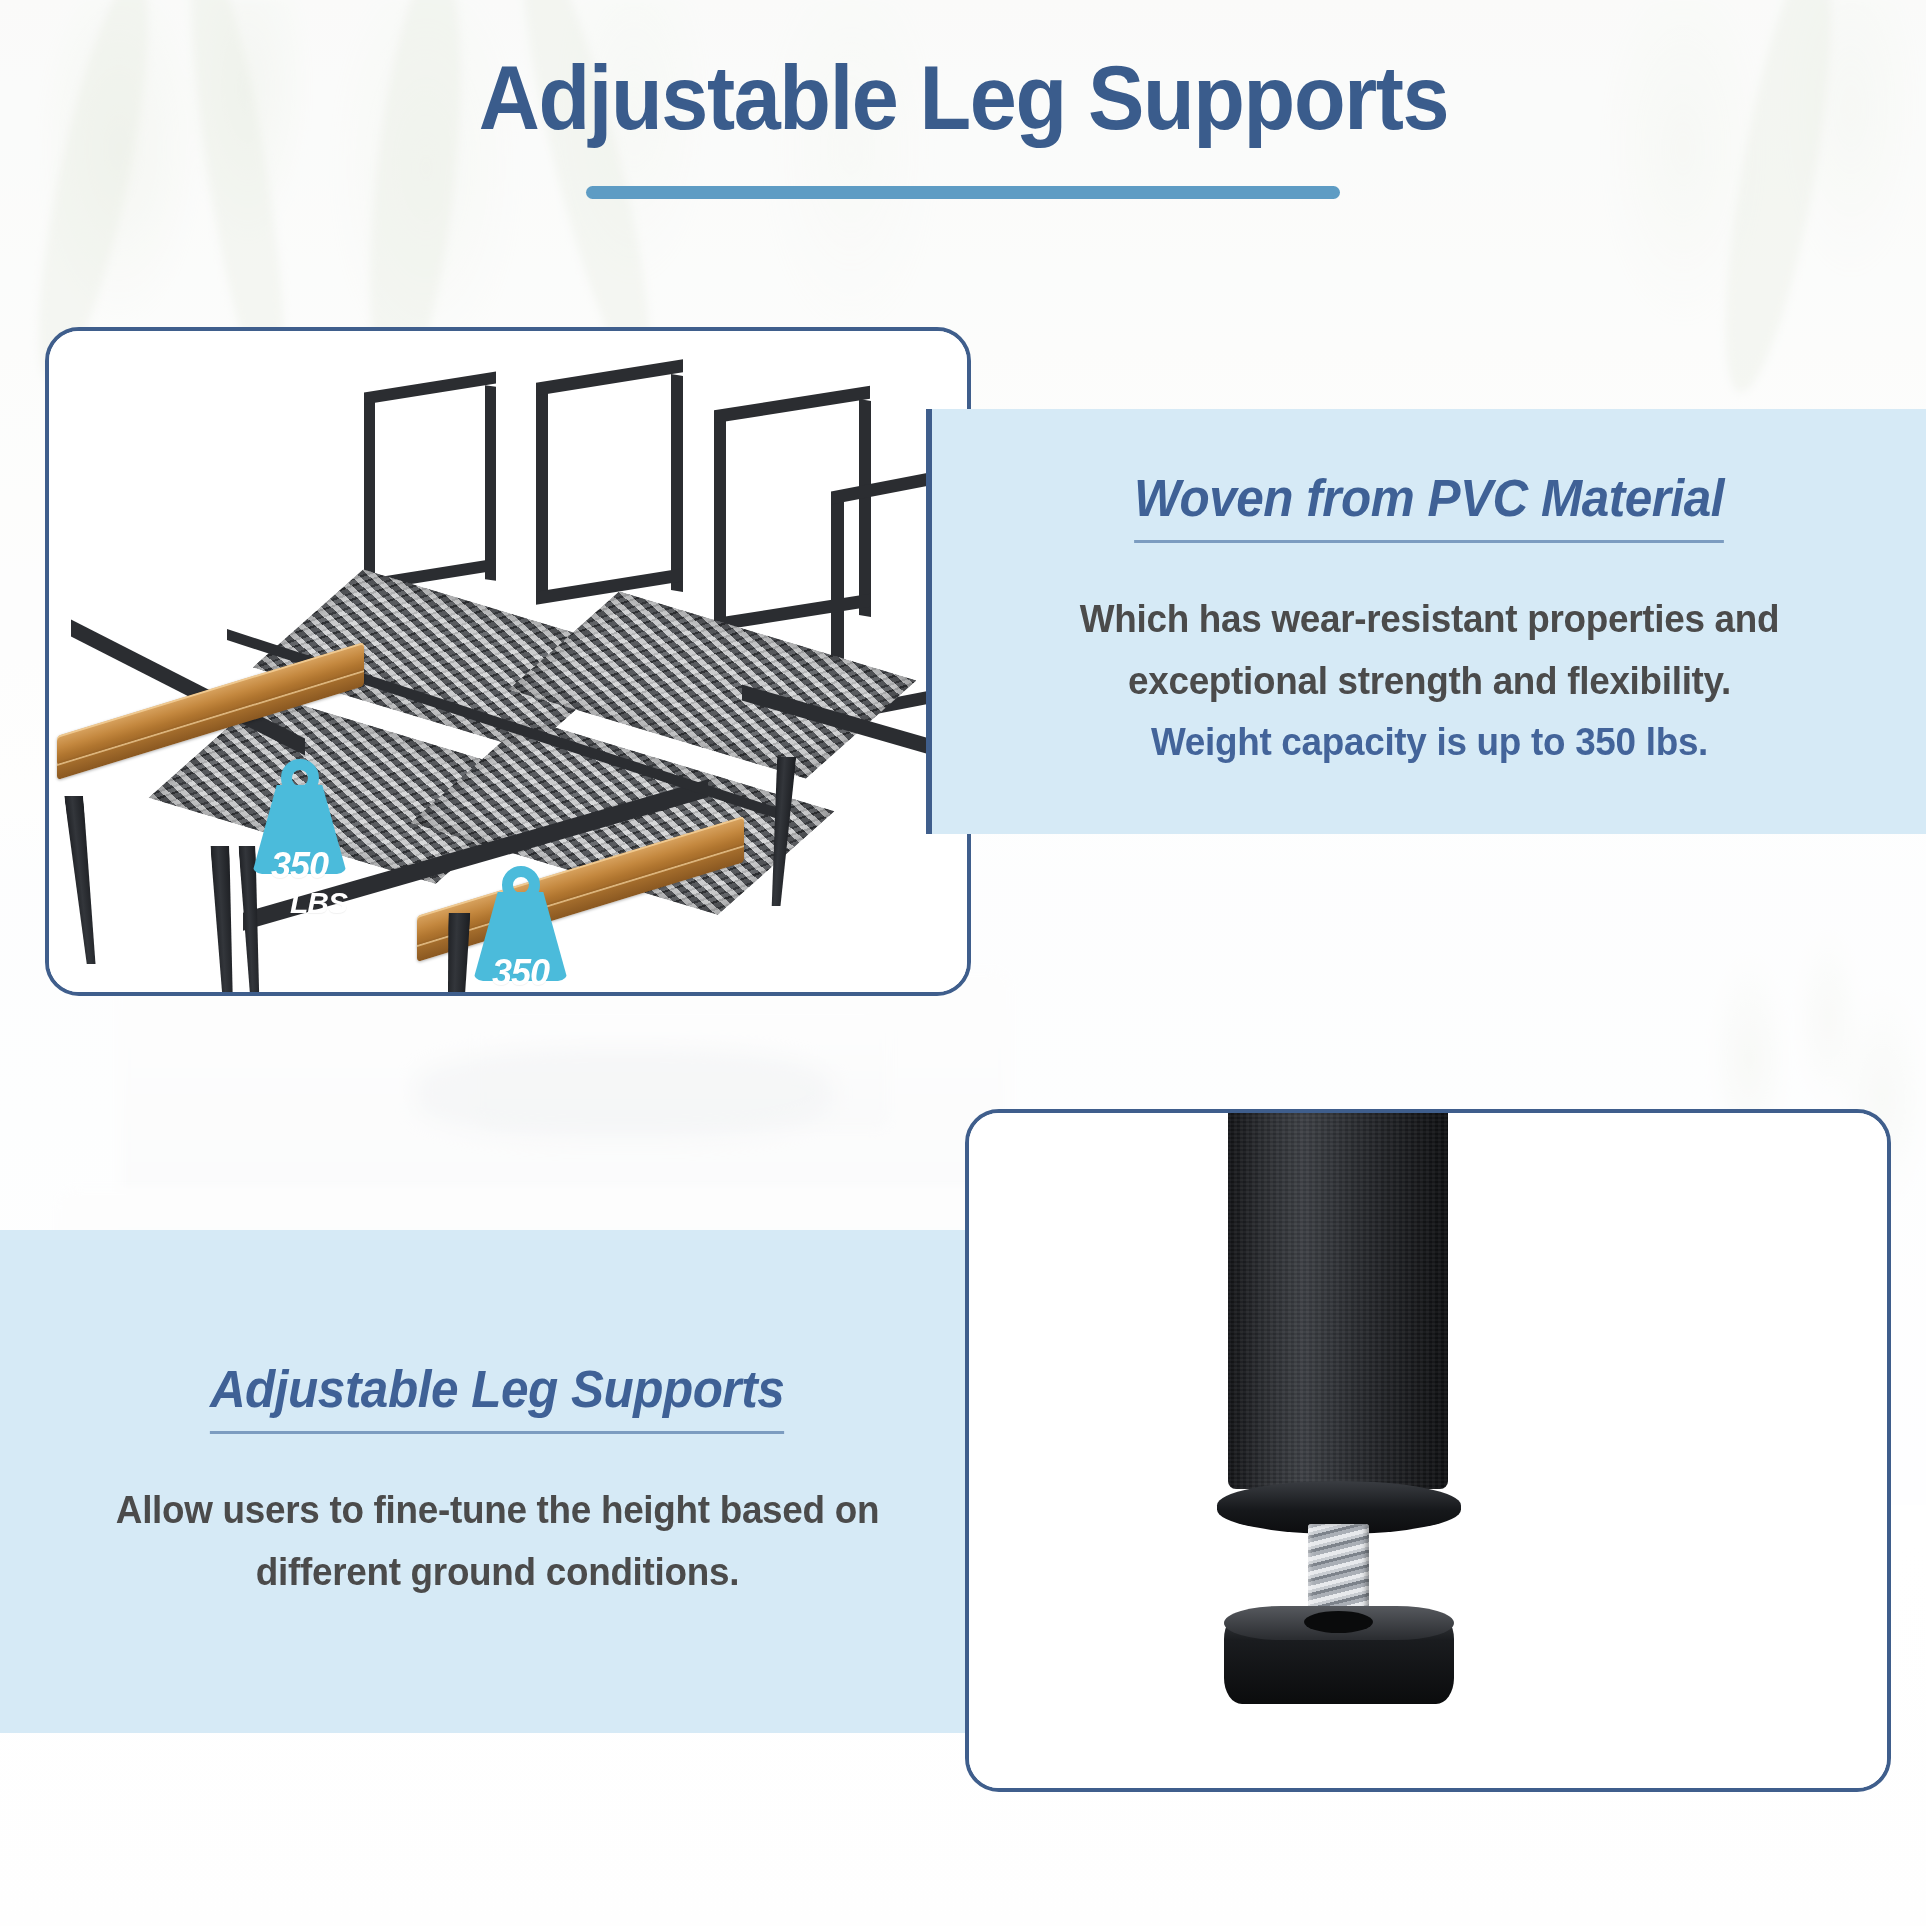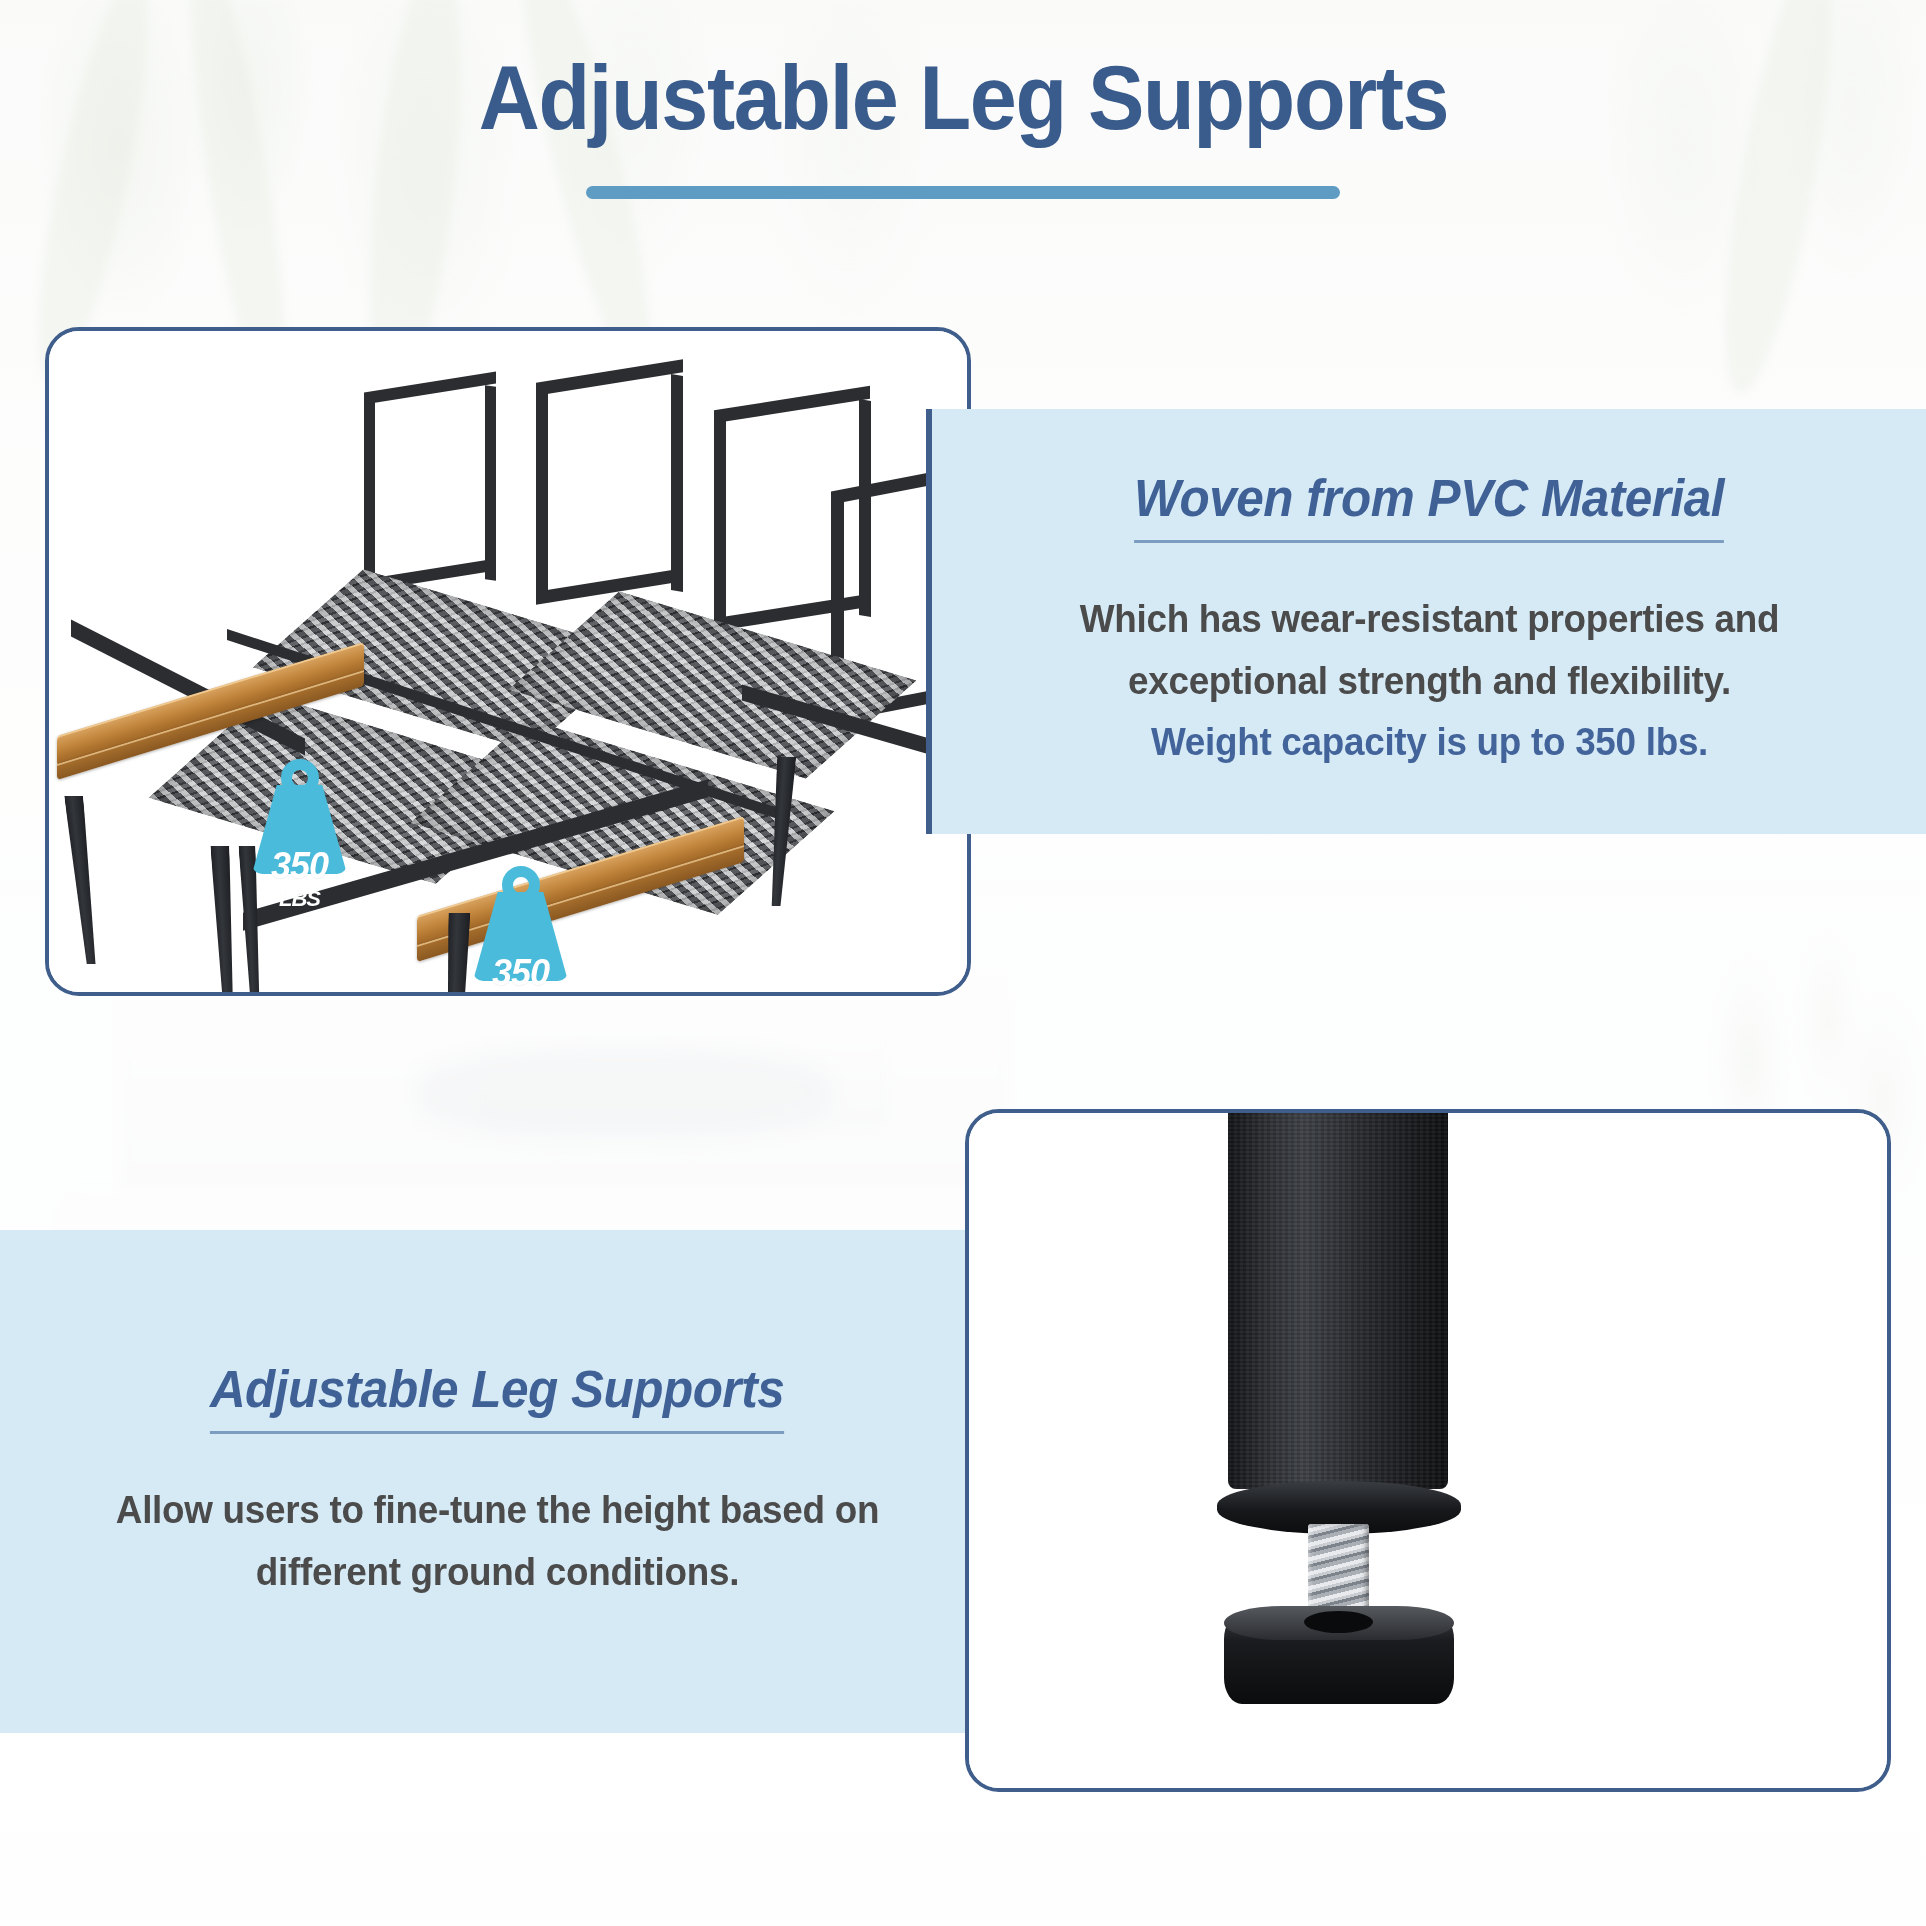--- a/index.html
+++ b/index.html
@@ -223,21 +223,21 @@
     text-align: center;
     color: #ffffff;
     font-weight: 700;
     font-style: italic;
     line-height: 1.0;
     letter-spacing: -1px;
     text-shadow: 0 1px 1px rgba(0,0,0,0.06);
     margin-top: 47px;
   }
   .badge .txt .n { display: block; font-size: 36px; }
-  .badge .txt .u { display: block; font-size: 22px; margin-top: 4px; }
+  .badge .txt .u { display: block; font-size: 30px; margin-top: 4px; text-align: right; }
 
   
   .leg-scene { position: absolute; inset: 0; background: #ffffff; }
   .leg-tube {
     position: absolute;
     left: 259px; top: -10px;
     width: 220px; height: 386px;
     background:
       linear-gradient(90deg,#121316 0%, #2A2C30 16%, #3C3F44 34%, #26282C 62%, #0E0F11 100%);
     border-radius: 6px 6px 8px 8px;

